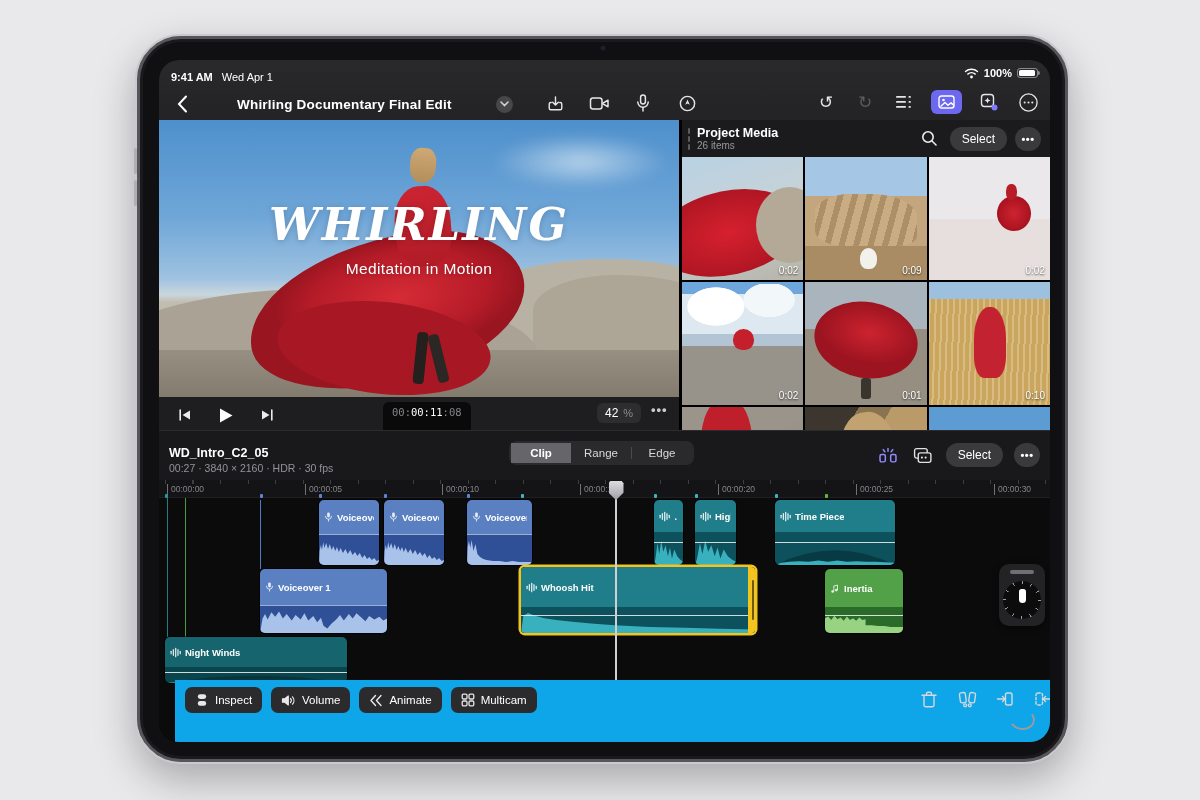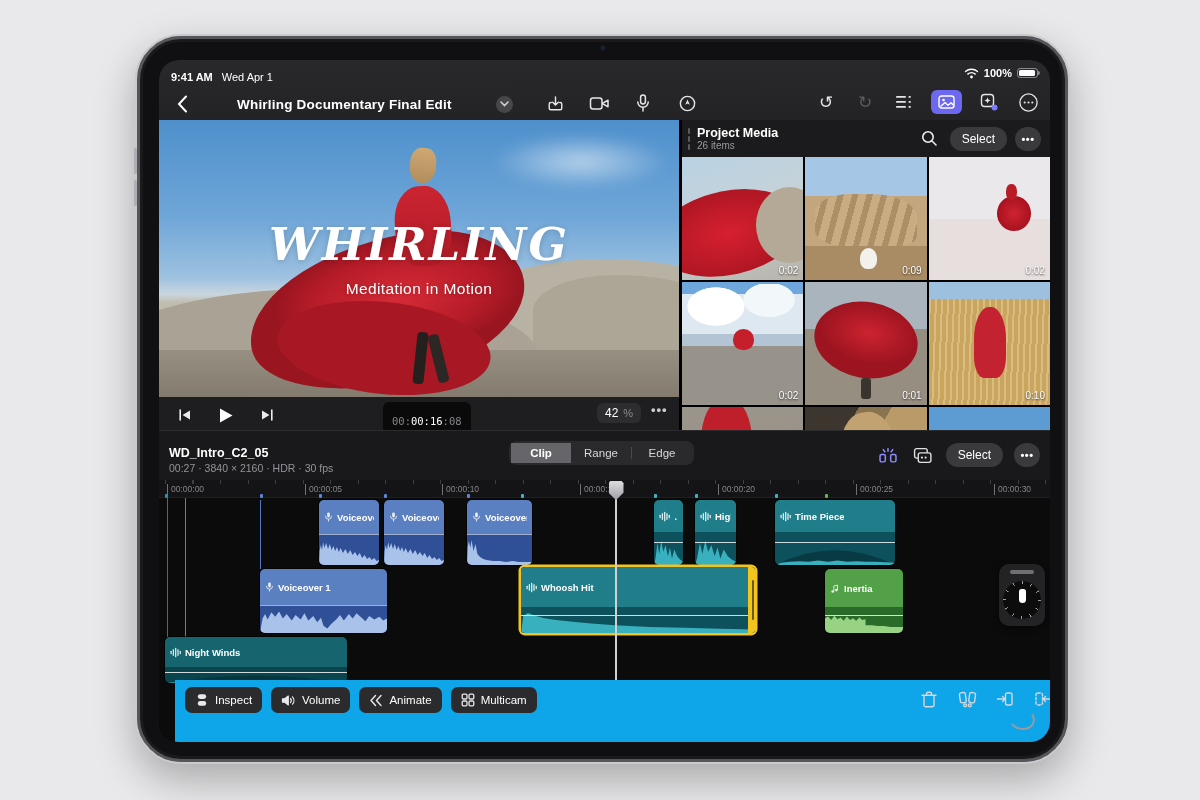--- a/index.html
+++ b/index.html
@@ -55,30 +55,30 @@
     background:radial-gradient(closest-side at 55% 42%,#d62b36,#b51c28 70%,#991520);
     border-radius:62% 38% 55% 45% / 60% 45% 55% 40%; transform:rotate(-10deg); }
   .v-skirt2 { position:absolute; left:118px; top:182px; width:214px; height:92px; background:#a81824;
     border-radius:50%; transform:rotate(6deg); }
   .v-torso { position:absolute; left:236px; top:66px; width:56px; height:80px;
     background:linear-gradient(#cb2431,#b01c27); border-radius:45% 45% 40% 40%; transform:rotate(-4deg); }
   .v-hat { position:absolute; left:251px; top:28px; width:26px; height:35px;
     background:linear-gradient(#cfa873,#b28e5c); border-radius:40% 40% 46% 46%; transform:rotate(5deg); }
   .v-leg1 { position:absolute; left:256px; top:212px; width:11px; height:52px; background:#23201d; border-radius:4px; transform:rotate(6deg); }
   .v-leg2 { position:absolute; left:274px; top:214px; width:11px; height:49px; background:#2a2724; border-radius:4px; transform:rotate(-14deg); }
-  .v-title-wrap { position:absolute; left:0; top:98px; width:100%; text-align:center; z-index:3; color:#fff; }
+  .v-title-wrap { position:absolute; left:0; top:78px; width:100%; text-align:center; z-index:3; color:#fff; }
   .v-title { font-family:"DejaVu Serif", serif; font-style:italic; font-weight:bold; font-size:45px;
     letter-spacing:2px; text-shadow:0 1px 6px rgba(0,0,0,.18); }
   .v-sub { margin-top:9px; font-size:15.5px; letter-spacing:.4px; text-shadow:0 1px 4px rgba(0,0,0,.25); }
 
   
   .transport { position:absolute; left:0; top:337px; width:520px; height:33px; background:#1e1e20; z-index:4; }
   .tr-icons { position:absolute; left:14px; top:6px; display:flex; gap:17px; align-items:center; color:#ececee; }
   .timecode { position:absolute; left:224px; top:5px; height:38px; background:#0a0a0b; border-radius:6px;
-    display:flex; align-items:center; padding:14px 9px; font-family:"DejaVu Sans Mono", monospace; font-size:10.5px; }
+    display:flex; align-items:flex-start; padding:4px 9px; font-family:"DejaVu Sans Mono", monospace; font-size:10.5px; }
   .tc-dim { color:#86868b; } .tc-bright { color:#fff; }
   .zoom-pill { position:absolute; left:438px; top:6px; height:20px; background:#2d2d2f; border-radius:6px;
     display:flex; align-items:center; gap:5px; padding:0 8px; font-size:12px; }
   .zoom-val { color:#fff; } .zoom-unit { color:#8a8a8e; font-size:11px; }
   .tr-more { position:absolute; left:492px; top:5px; color:#c9c9cd; letter-spacing:1px; font-size:13px; font-weight:bold; }
 
   
   .media { position:absolute; left:523px; top:60px; width:368px; height:310px; background:#0e0e10; z-index:4; }
   .media-header { position:absolute; left:0; top:0; width:100%; height:37px; display:flex; align-items:center;
     padding:0 9px 0 6px; background:#1b1b1d; }
@@ -347,21 +347,21 @@
           </span>
           <span class="hicon">
             <svg width="14" height="14" viewBox="0 0 14 14">
                 <path d="M11.8 2 v10" stroke="#ececee" stroke-width="1.6" stroke-linecap="round"></path>
                 <path d="M2 2.5 L9.5 7 2 11.5 z" fill="#ececee"></path>
               </svg>
           </span>
         </div>
         <div class="timecode">
           <span class="tc-dim">00:</span>
-            <span class="tc-bright">00:16</span>
+            <span class="tc-bright">00:11</span>
             <span class="tc-dim">:08</span>
         </div>
         <div class="zoom-pill">
           <span class="zoom-val">42</span>
           <span class="zoom-unit">%</span>
         </div>
         <span class="tr-more">•••</span>
       </div>
 
       <div class="media">

